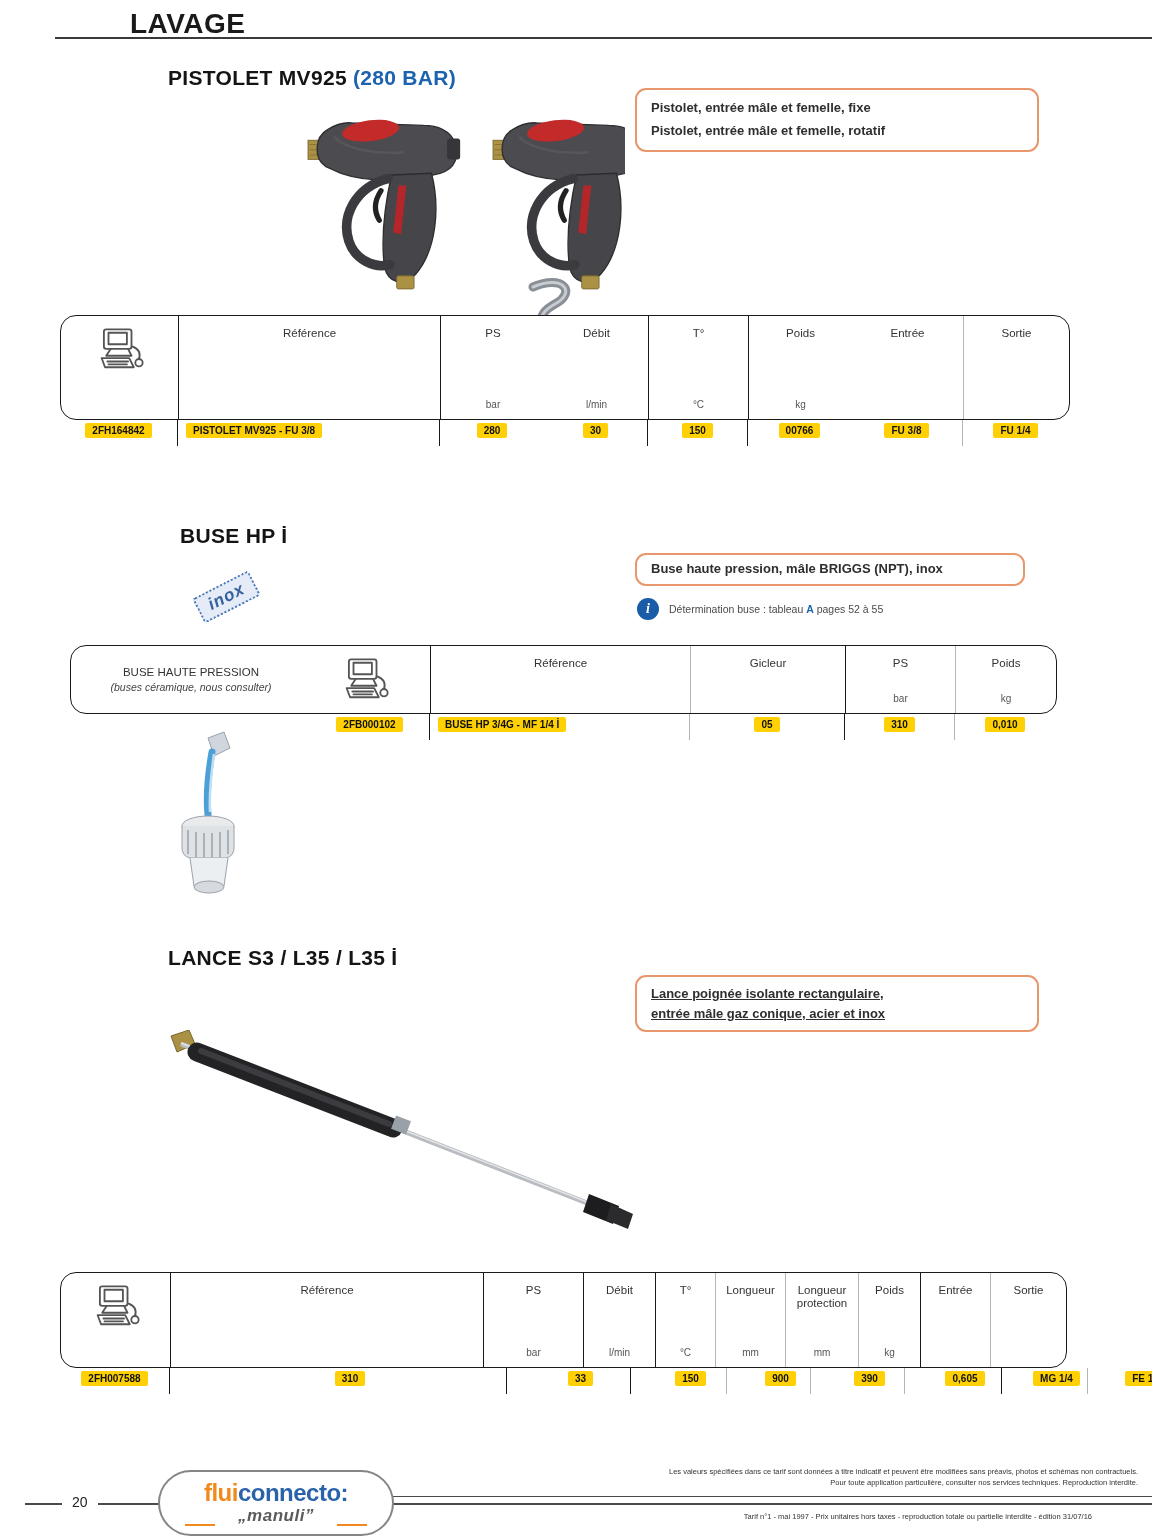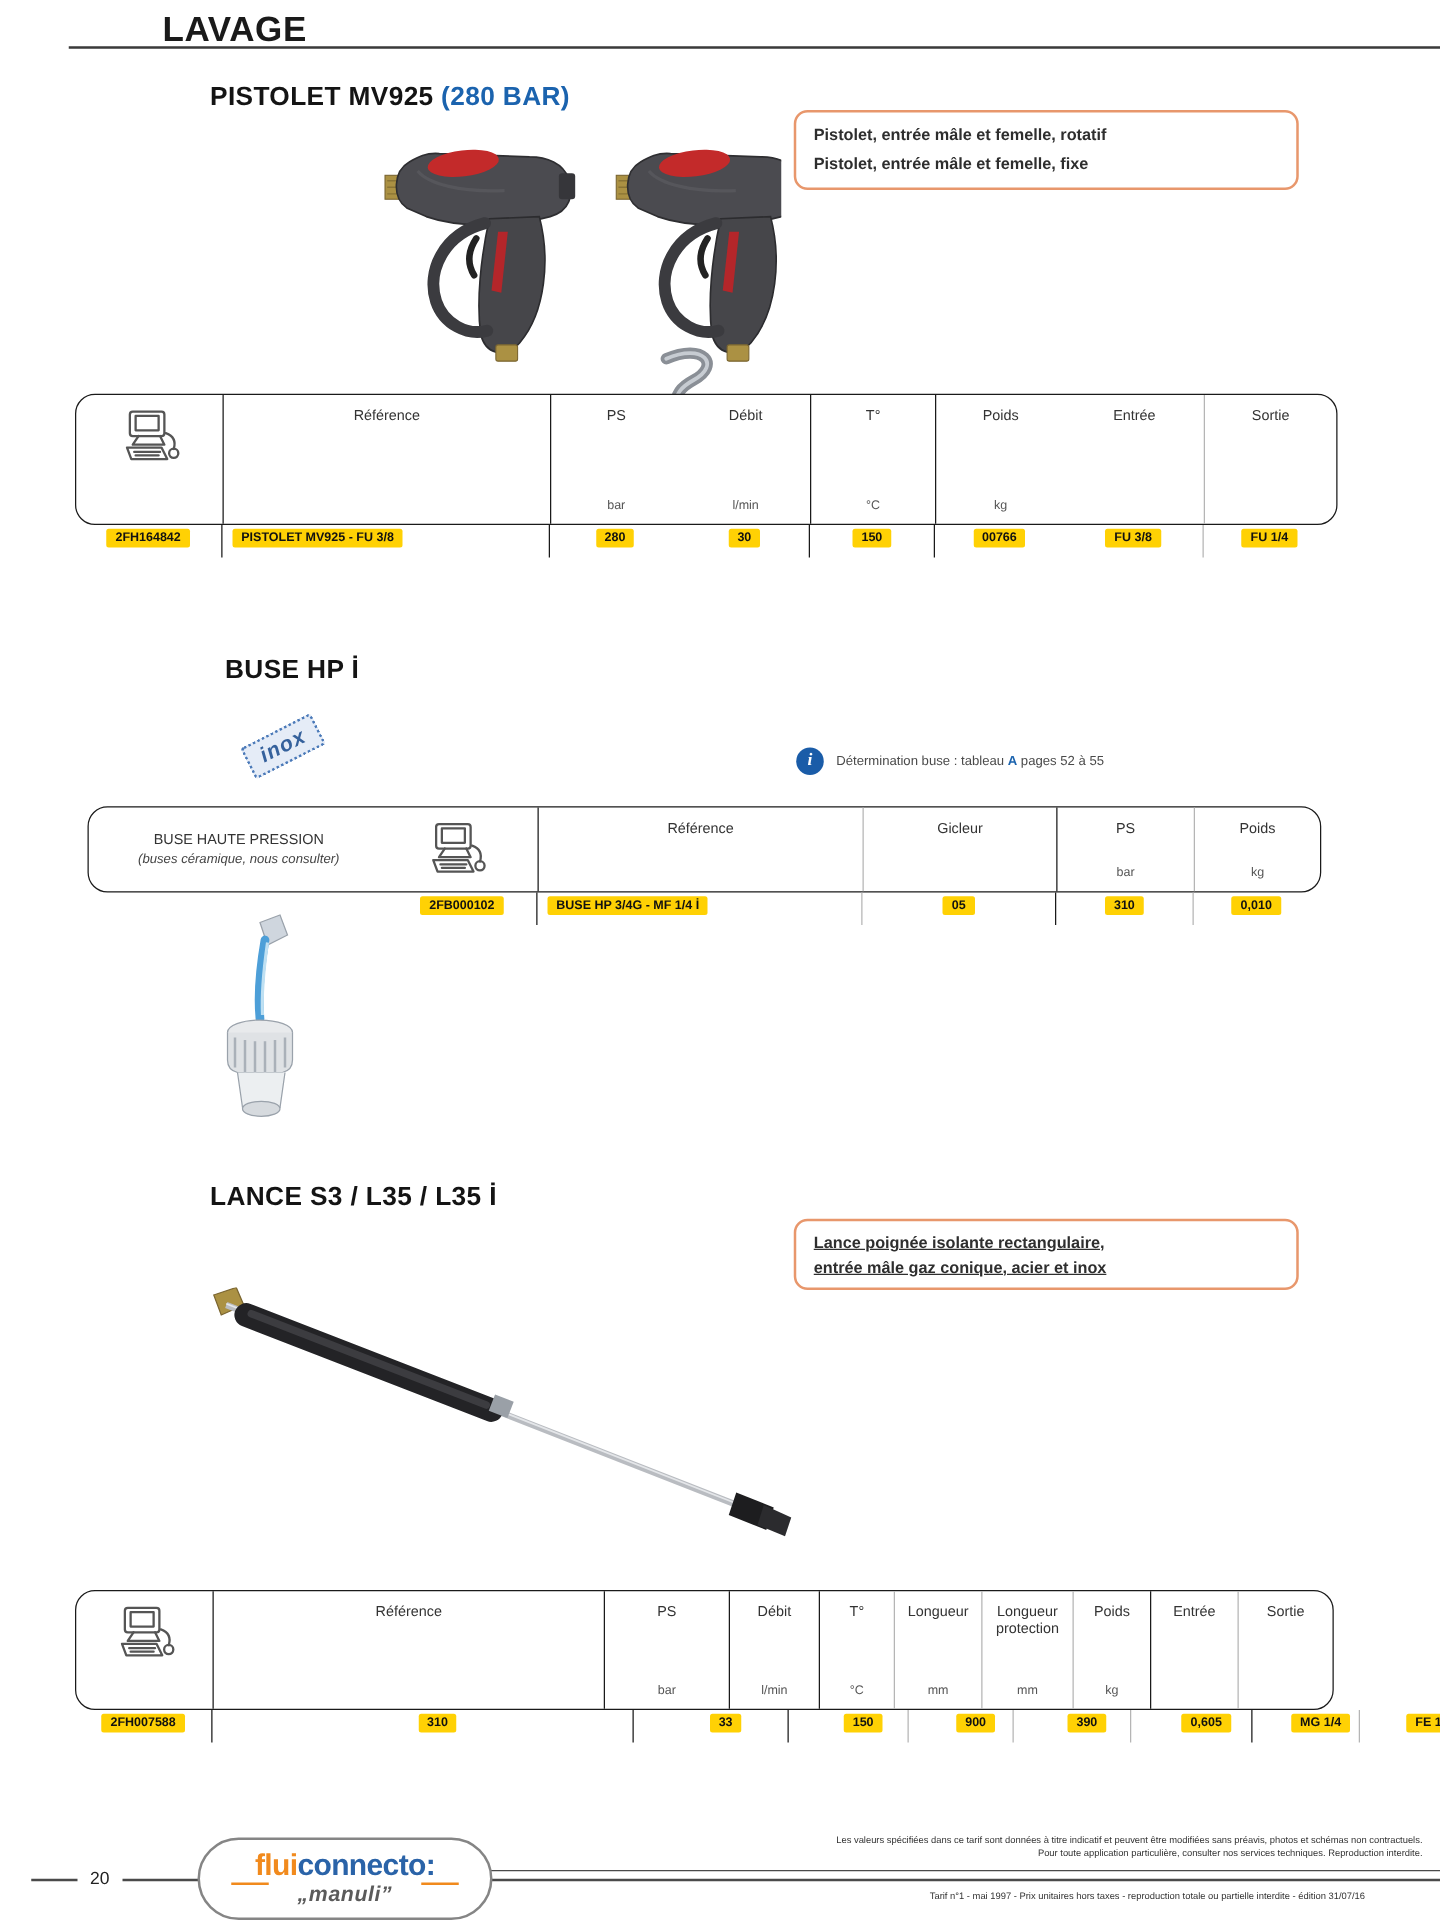--- a/index.html
+++ b/index.html
@@ -57,21 +57,21 @@
   
   .fline{position:absolute;border-top:2px solid #4a4a4a;}
   .fline.thin{border-top:1.5px solid #4a4a4a;}
   .page-num{position:absolute;left:62px;top:1494px;font-size:14px;color:#222;background:#fff;padding:0 10px;}
   .logo-oval{position:absolute;left:158px;top:1470px;width:232px;height:62px;border:2.5px solid #858585;
              border-radius:40px;background:#fff;display:flex;flex-direction:column;align-items:center;
              justify-content:center;gap:1px;z-index:4;}
   .logo-line1{font-size:24px;font-weight:bold;letter-spacing:-.5px;line-height:1;}
   .logo-line1 .p1{color:#F18A1D;}
   .logo-line1 .p2{color:#2A63A8;}
-  .logo-line2{display:flex;align-items:flex-start;gap:23px;}
+  .logo-line2{display:flex;align-items:flex-end;gap:23px;}
   .logo-dash{display:inline-block;width:30px;height:0;border-top:2.5px solid #F18A1D;}
   .logo-sub{font-size:17px;font-style:italic;font-weight:bold;color:#5b5b5b;letter-spacing:.5px;}
   .fineprint{position:absolute;text-align:right;font-size:7.5px;color:#333;line-height:1.5;}
 
   svg .sk{stroke:#555;fill:none;stroke-width:1.6;stroke-linecap:round;stroke-linejoin:round;}
 </style>
 </head>
 <body>
 
 <div id="page">
@@ -117,22 +117,22 @@
         </g>
       <g transform="translate(185,0) scale(0.93)">
           <use href="#gun"></use>
         </g>
       <path d="M338,185 C368,172 382,190 360,202 C338,214 344,228 375,222" stroke="#8a8f96" stroke-width="9" fill="none" stroke-linecap="round"></path>
       <path d="M338,185 C368,172 382,190 360,202 C338,214 344,228 375,222" stroke="#c7ccd2" stroke-width="3" fill="none" stroke-linecap="round"></path>
     </svg>
   </div>
 
   <div class="callout" style="left:635px;top:88px;width:372px;">
+    <div>Pistolet, entrée mâle et femelle, fixe</div>
     <div>Pistolet, entrée mâle et femelle, rotatif</div>
-    <div>Pistolet, entrée mâle et femelle, fixe</div>
   </div>
 
   <div class="tbl-head" style="left:60px;top:315px;width:1008px;height:103px;">
     <div class="grid t1">
       <div class="cell bR">
         <svg class="pc-icon">
             <use href="#icon-pc"></use>
           </svg>
       </div>
       <div class="cell bR">
@@ -191,20 +191,23 @@
     <div class="dcell">
         <span class="chip">FU 1/4</span>
       </div>
   </div>
 
   <div class="sec-title" style="left:180px;top:524px;">
     <span>BUSE HP İ</span>
   </div>
   <div class="stamp" style="left:195px;top:583px;">inox</div>
 
+  <div class="callout single" style="left:635px;top:553px;width:358px;">
+    <div>Buse haute pression, mâle BRIGGS (NPT), inox</div>
+  </div>
 
   <div class="info-row" style="left:637px;top:598px;">
     <div class="info-dot">i</div>
     <div class="info-text"><span>Détermination buse : tableau </span><span class="lnk">A</span><span> pages 52 à 55</span></div>
   </div>
 
   <div class="tbl-head" style="left:70px;top:645px;width:985px;height:67px;">
     <div class="grid t2">
       <div class="two-col-label bR">
         <div class="big-label">

